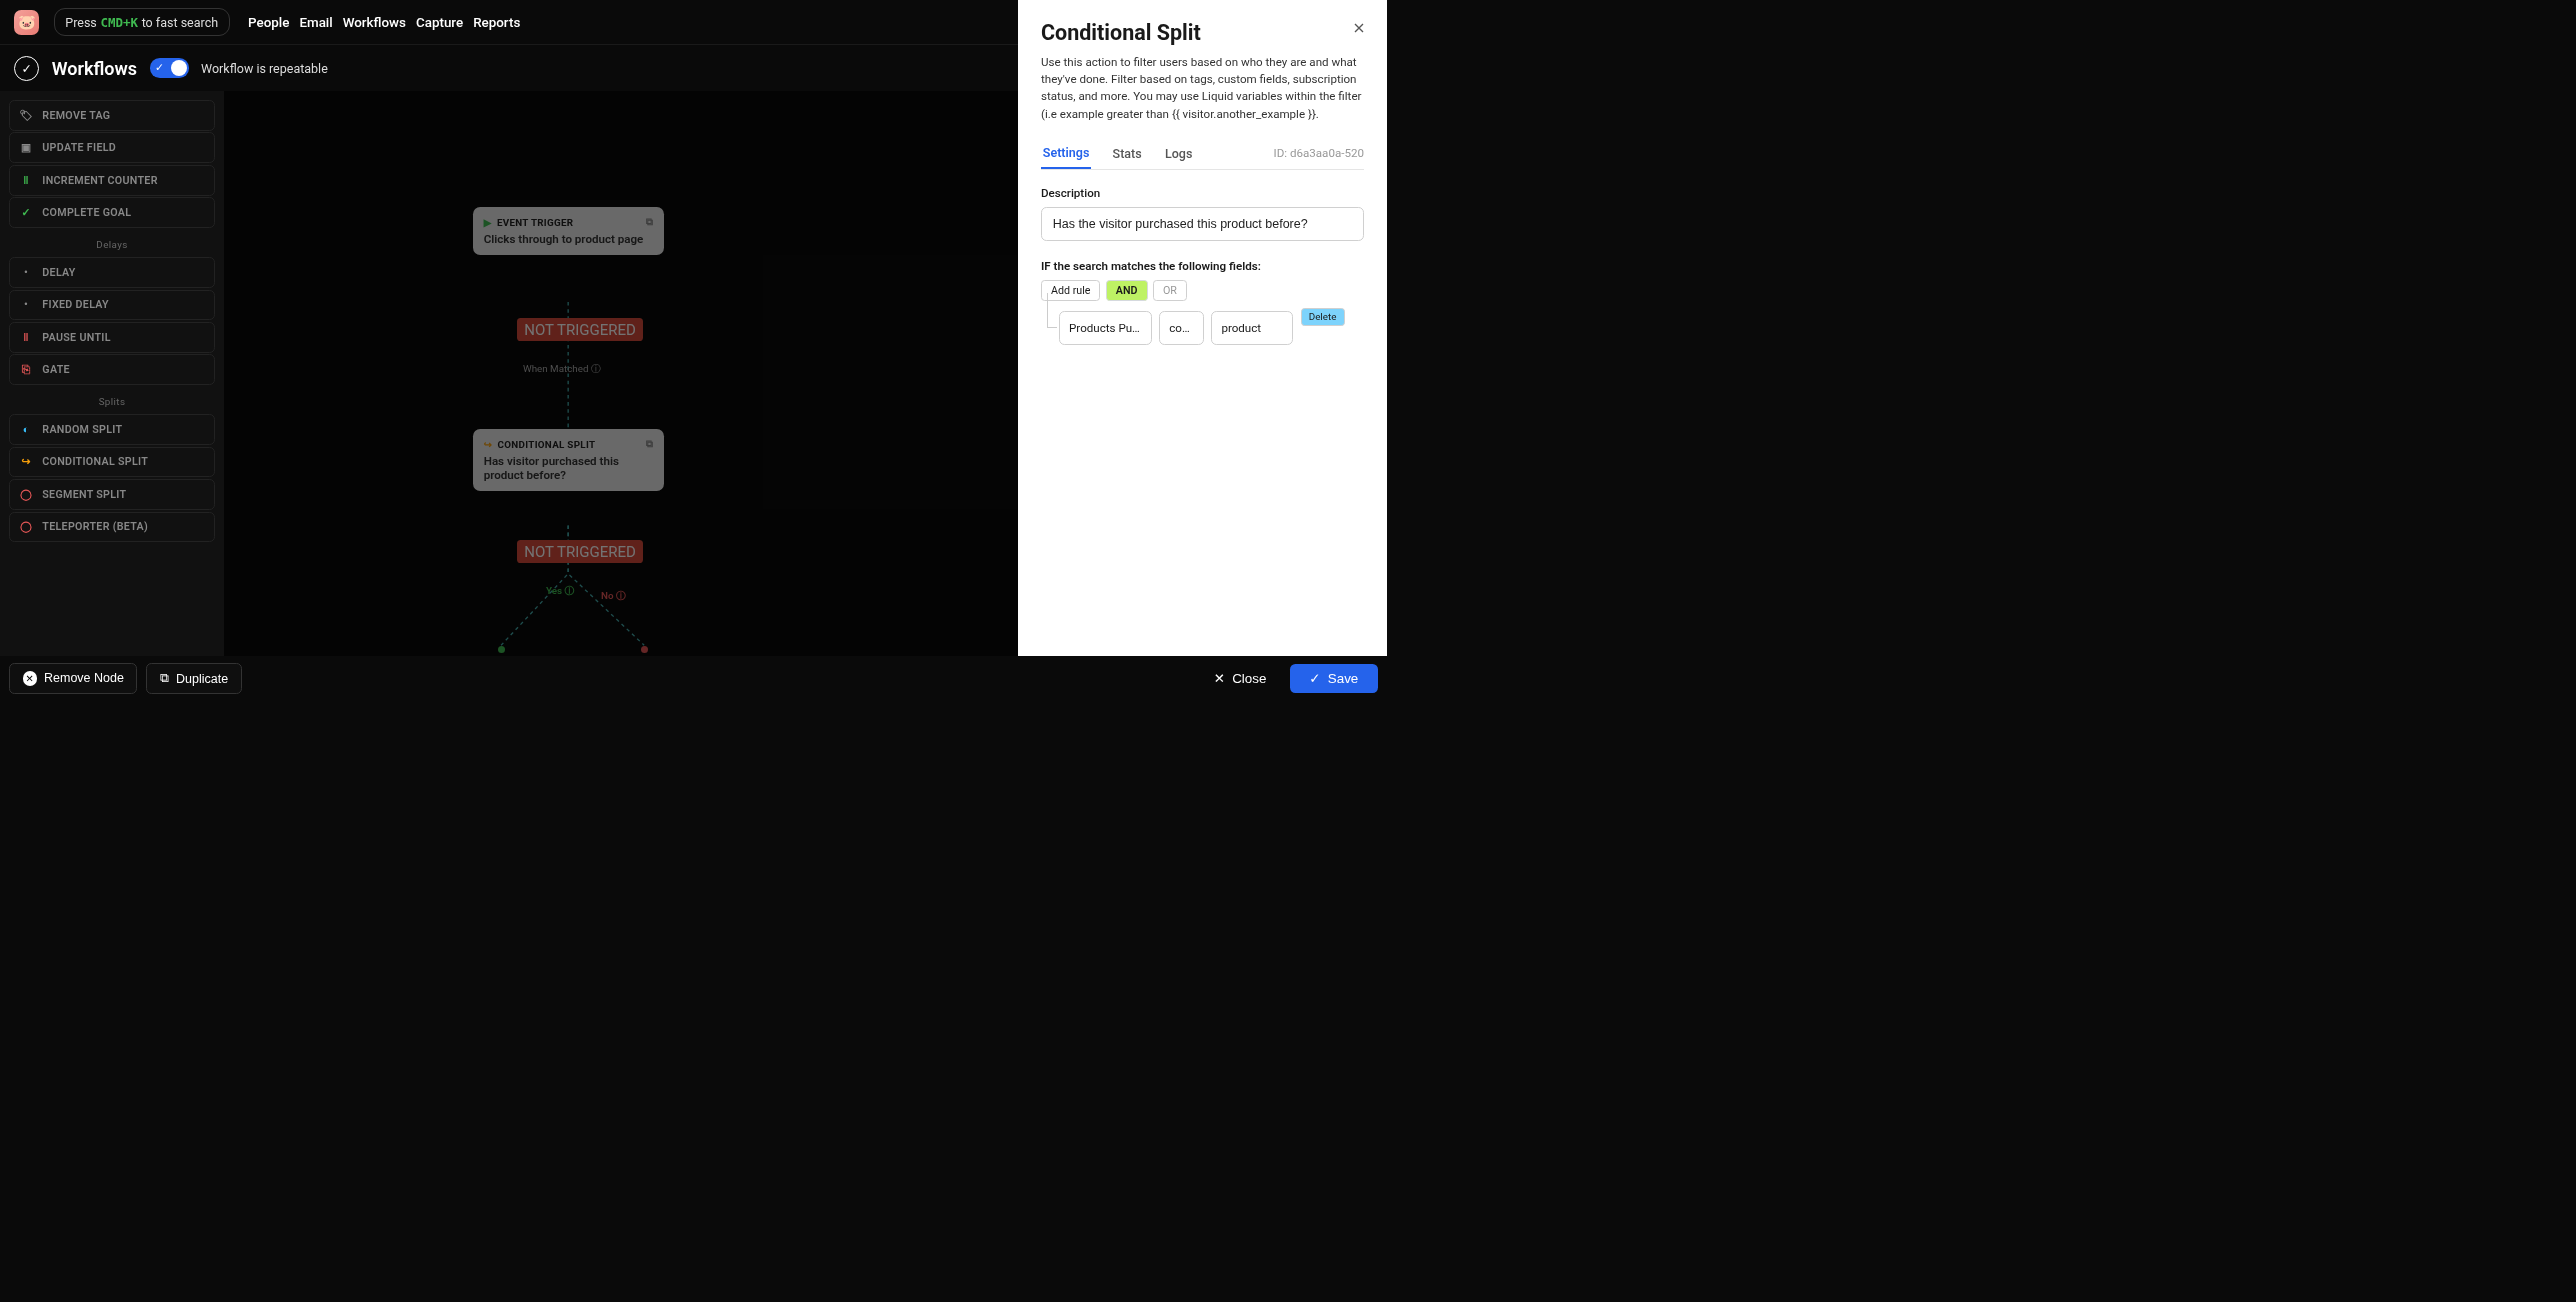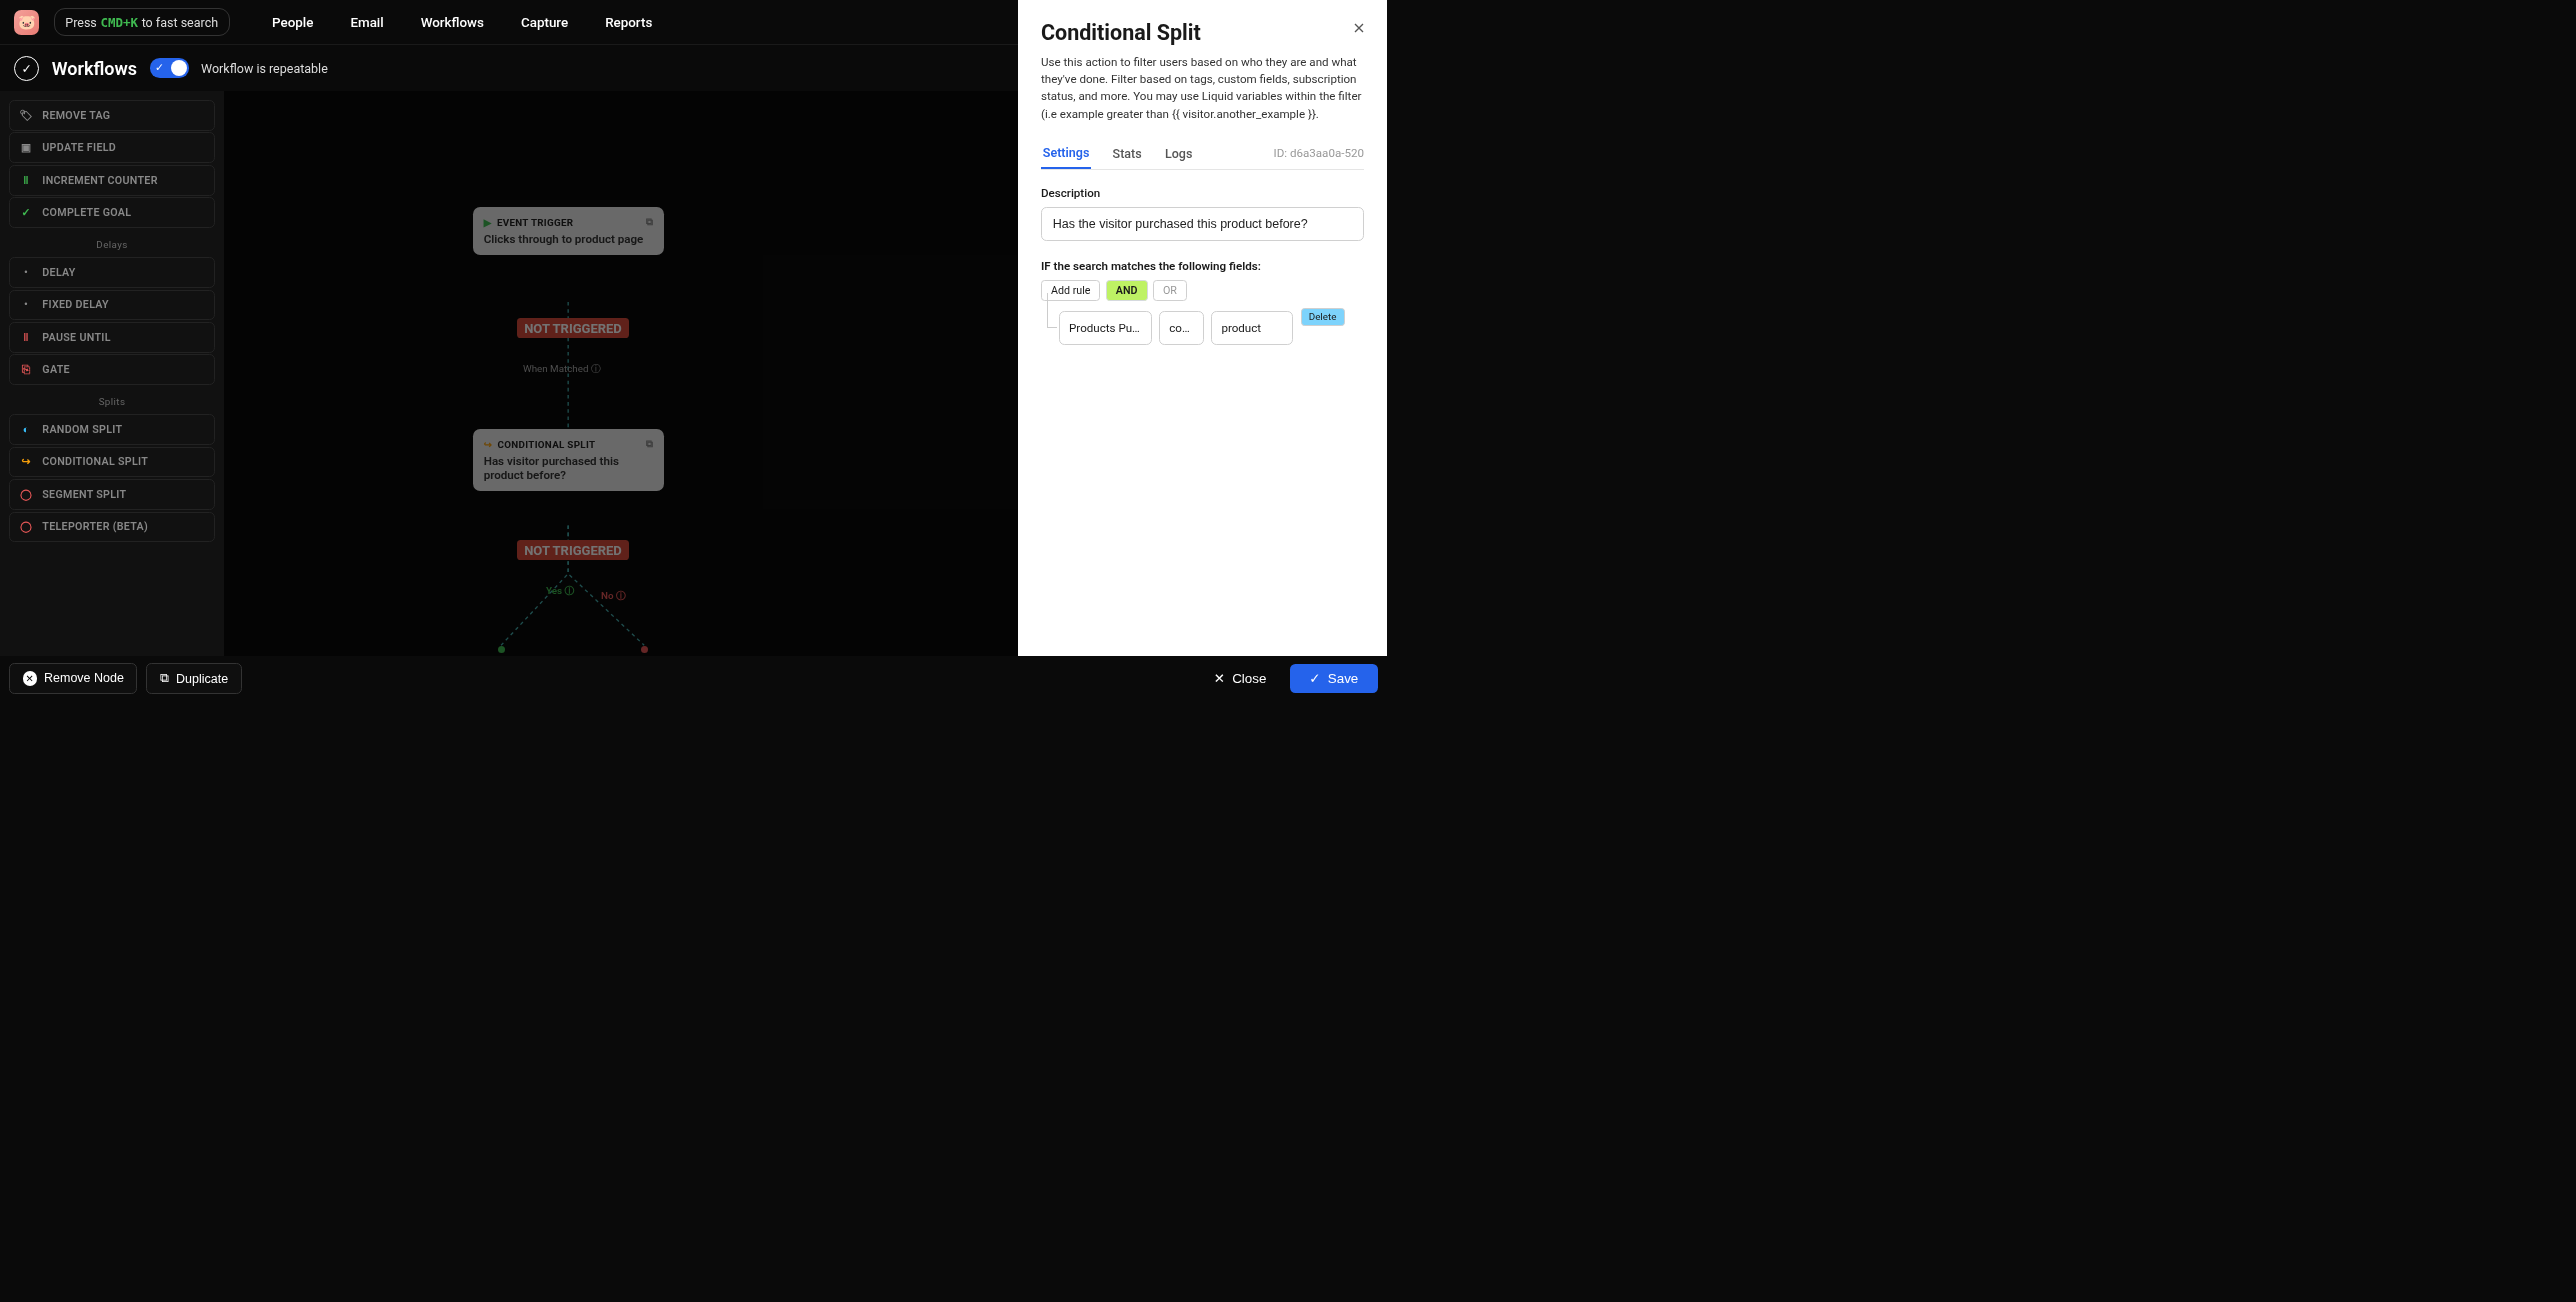--- a/index.html
+++ b/index.html
@@ -33,21 +33,21 @@
   border: 0.9px solid #333;
   border-radius: 11px;
   padding: 5.4px 10.7px;
   color: #ddd;
   font-size: 12.5px;
   display: flex;
   align-items: center;
   gap: 3.6px;
 }
 .cmd-k { color: #3fb950; font-family: monospace; font-weight: 600; }
-.nav-links { display: flex; gap: 37px; margin-left: 28px; }
+.nav-links { display: flex; gap: 10px; margin-left: 4px; }
 .nav-link { color: #fff; font-size: 13.4px; font-weight: 500; cursor: pointer; }
 .nav-right { margin-left: auto; display: flex; align-items: center; gap: 10.7px; }
 .toggle {
   width: 39px; height: 19.7px; border-radius: 9.8px;
   background: #2563eb; position: relative; cursor: pointer;
 }
 .toggle::after {
   content: ""; position: absolute; right: 1.8px; top: 1.8px;
   width: 16px; height: 16px; border-radius: 50%; background: #fff;
 }
@@ -118,21 +118,21 @@
 }
 .node-header {
   display: flex; align-items: center; gap: 5.4px;
   font-size: 9.8px; font-weight: 700; letter-spacing: 0.3px;
 }
 .node-copy { margin-left: auto; color: #888; }
 .node-body { font-size: 11.6px; font-weight: 600; margin-top: 3.6px; color: #333; }
 .badge-nt {
   position: absolute;
   background: #d44b3a; color: #fff;
-  font-size: 13px; font-weight: 700;
+  font-size: 15px; font-weight: 400;
   padding: 2.7px 7.2px; border-radius: 3.6px;
 }
 .wm-label { position: absolute; color: #aaa; font-size: 9.8px; }
 .yes-label { position: absolute; color: #3fb950; font-size: 9.8px; font-weight: 600; }
 .no-label { position: absolute; color: #e05555; font-size: 9.8px; font-weight: 600; }
 .dot { position: absolute; width: 7.2px; height: 7.2px; border-radius: 50%; background: #e05555; }
 svg.connectors { position: absolute; top: 0; left: 0; width: 100%; height: 100%; pointer-events: none; }
 
 
 .bottom-bar {

